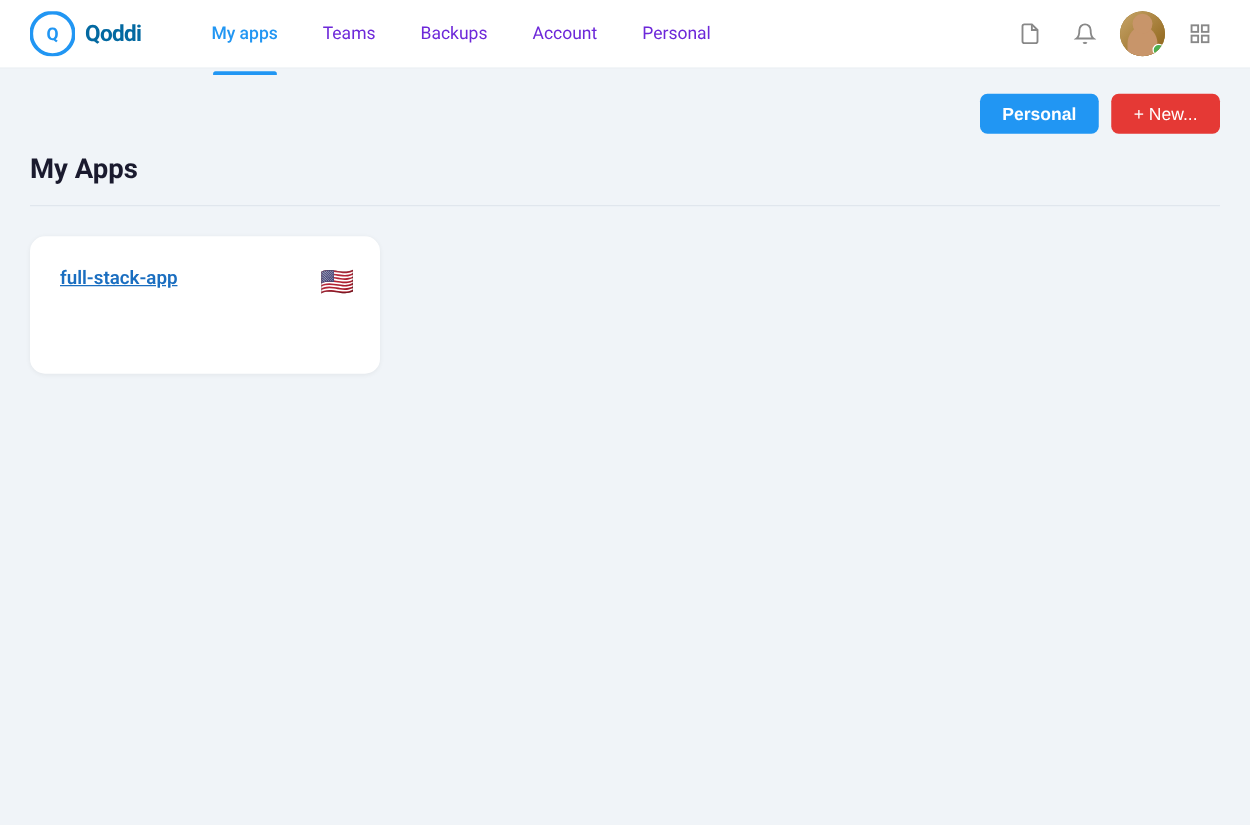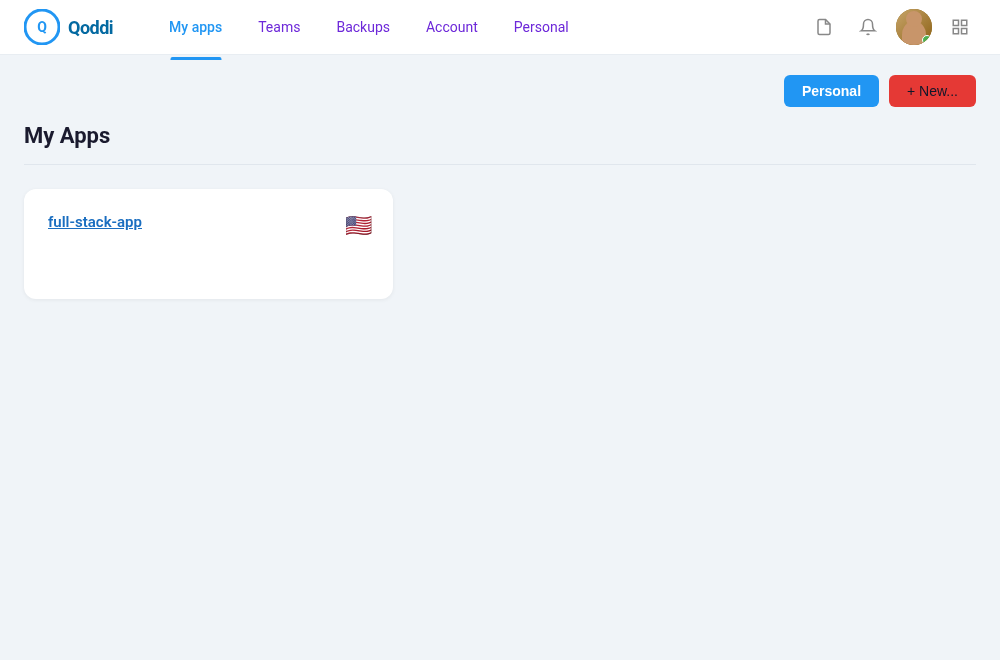--- a/index.html
+++ b/index.html
@@ -171,21 +171,21 @@
       border: none;
       padding: 8px 18px;
       border-radius: 6px;
       font-size: 14px;
       font-weight: 700;
       cursor: pointer;
     }
 
     .btn-new {
       background-color: #e53935;
-      color: #0f172a;
+      color: #ffffff;
       border: none;
       padding: 8px 18px;
       border-radius: 6px;
       font-size: 14px;
       font-weight: 500;
       cursor: pointer;
     }
 
     .page-title {
       font-size: 22px;
@@ -204,21 +204,21 @@
     .apps-grid {
       display: flex;
       gap: 20px;
       flex-wrap: wrap;
     }
 
     .app-card {
       background: white;
       border-radius: 12px;
       padding: 24px;
-      width: 369px;
+      width: 280px;
       min-height: 110px;
       box-shadow: 0 1px 4px rgba(0,0,0,0.06);
       display: flex;
       flex-direction: column;
       justify-content: space-between;
       position: relative;
       cursor: pointer;
     }
 
     .app-name {

